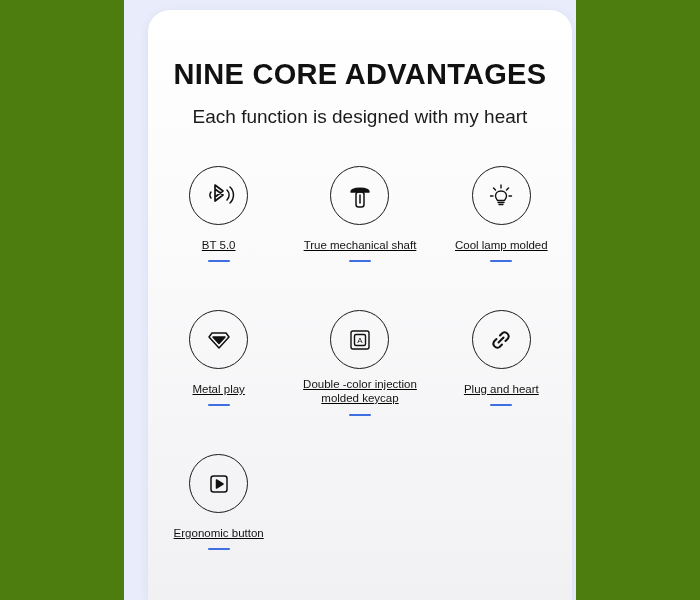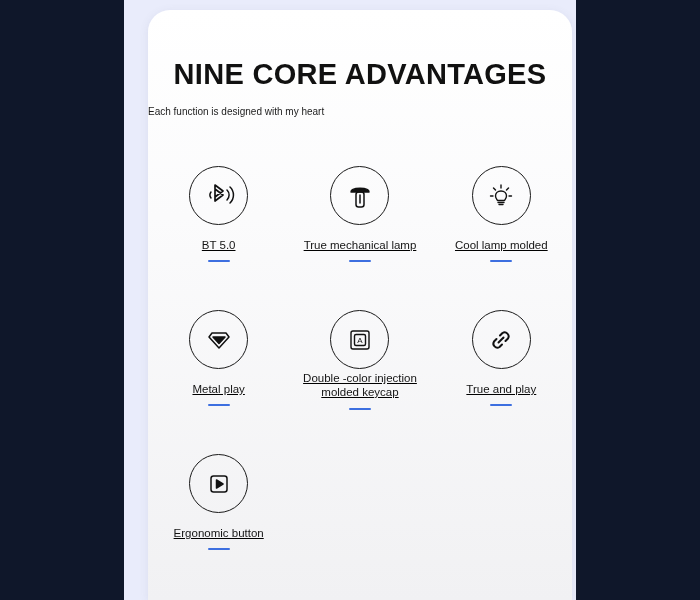--- a/index.html
+++ b/index.html
@@ -8,21 +8,21 @@
     width: 700px;
     height: 600px;
     background: #ffffff;
     font-family: "Liberation Sans", sans-serif;
     overflow: hidden;
   }
   #page {
     position: relative;
     width: 700px;
     height: 600px;
-    background: #0f172a;
+    background: #4d7c0f;
   }
   
   .backdrop {
     position: absolute;
     left: 124px;
     top: 0;
     width: 452px;
     height: 600px;
     background: #e9ecfb;
   }
@@ -47,22 +47,22 @@
     font-weight: bold;
     letter-spacing: 0.3px;
     color: #111111;
     font-family: "Liberation Sans", sans-serif;
   }
   .subtitle {
     position: absolute;
     left: 0;
     top: 96px;
     width: 424px;
-    text-align: left;
-    font-size: 10px;
+    text-align: center;
+    font-size: 19px;
     color: #1b1b1b;
     font-family: "Liberation Sans", sans-serif;
   }
   .grid {
     position: absolute;
     left: 0;
     top: 150px;
     width: 424px;
     display: grid;
     grid-template-columns: repeat(3, 1fr);
@@ -96,21 +96,21 @@
     max-width: 128px;
     font-family: "Liberation Sans", sans-serif;
   }
   .underline {
     margin-top: 8px;
     width: 22px;
     height: 2px;
     background: #3d6fe0;
     border-radius: 1px;
   }
-  .cell.two-line .cell-label { margin-top: 2px; }
+  .cell.two-line .cell-label { margin-top: 8px; }
 </style>
 </head>
 <body>
 
 <div id="page">
 
   <div class="backdrop"></div>
 
   <div class="card">
 
@@ -133,21 +133,21 @@
       </div>
 
       <div class="cell">
         <div class="icon-circle">
           <svg width="34" height="34" viewBox="0 0 34 34" fill="none" stroke="#111" stroke-width="1.5" stroke-linecap="round" stroke-linejoin="round">
             <path d="M8 13 C8 8 26 8 26 13 Z" fill="#111" stroke="#111"></path>
             <rect x="13" y="13" width="8" height="15" rx="2.5"></rect>
             <line x1="17" y1="16" x2="17" y2="24"></line>
           </svg>
         </div>
-        <div class="cell-label">True mechanical lamp</div>
+        <div class="cell-label">True mechanical shaft</div>
         <div class="underline"></div>
       </div>
 
       <div class="cell">
         <div class="icon-circle">
           <svg width="34" height="34" viewBox="0 0 34 34" fill="none" stroke="#111" stroke-width="1.4" stroke-linecap="round" stroke-linejoin="round">
             <path d="M17 12 C13.5 12 11.5 14.5 11.5 17 C11.5 19 13 20.5 13.5 21.5 L20.5 21.5 C21 20.5 22.5 19 22.5 17 C22.5 14.5 20.5 12 17 12 Z"></path>
             <line x1="14" y1="23.5" x2="20" y2="23.5"></line>
             <line x1="15" y1="25.5" x2="19" y2="25.5"></line>
             <line x1="17" y1="6" x2="17" y2="9"></line>
@@ -186,21 +186,21 @@
       </div>
 
       <div class="cell">
         <div class="icon-circle">
           <svg width="34" height="34" viewBox="0 0 34 34" fill="none" stroke="#111" stroke-width="2" stroke-linecap="round" stroke-linejoin="round">
             <path d="M14.5 19.5 L19.5 14.5"></path>
             <path d="M12.5 16 L10 18.5 A4 4 0 0 0 15.5 24 L18 21.5"></path>
             <path d="M21.5 18 L24 15.5 A4 4 0 0 0 18.5 10 L16 12.5"></path>
           </svg>
         </div>
-        <div class="cell-label">True and play</div>
+        <div class="cell-label">Plug and heart</div>
         <div class="underline"></div>
       </div>
 
       <div class="cell">
         <div class="icon-circle">
           <svg width="34" height="34" viewBox="0 0 34 34" fill="none" stroke="#111" stroke-width="1.5" stroke-linecap="round" stroke-linejoin="round">
             <rect x="9" y="9" width="16" height="16" rx="2.5"></rect>
             <path d="M14.5 13 L21 17 L14.5 21 Z" fill="#111" stroke="#111"></path>
           </svg>
         </div>

